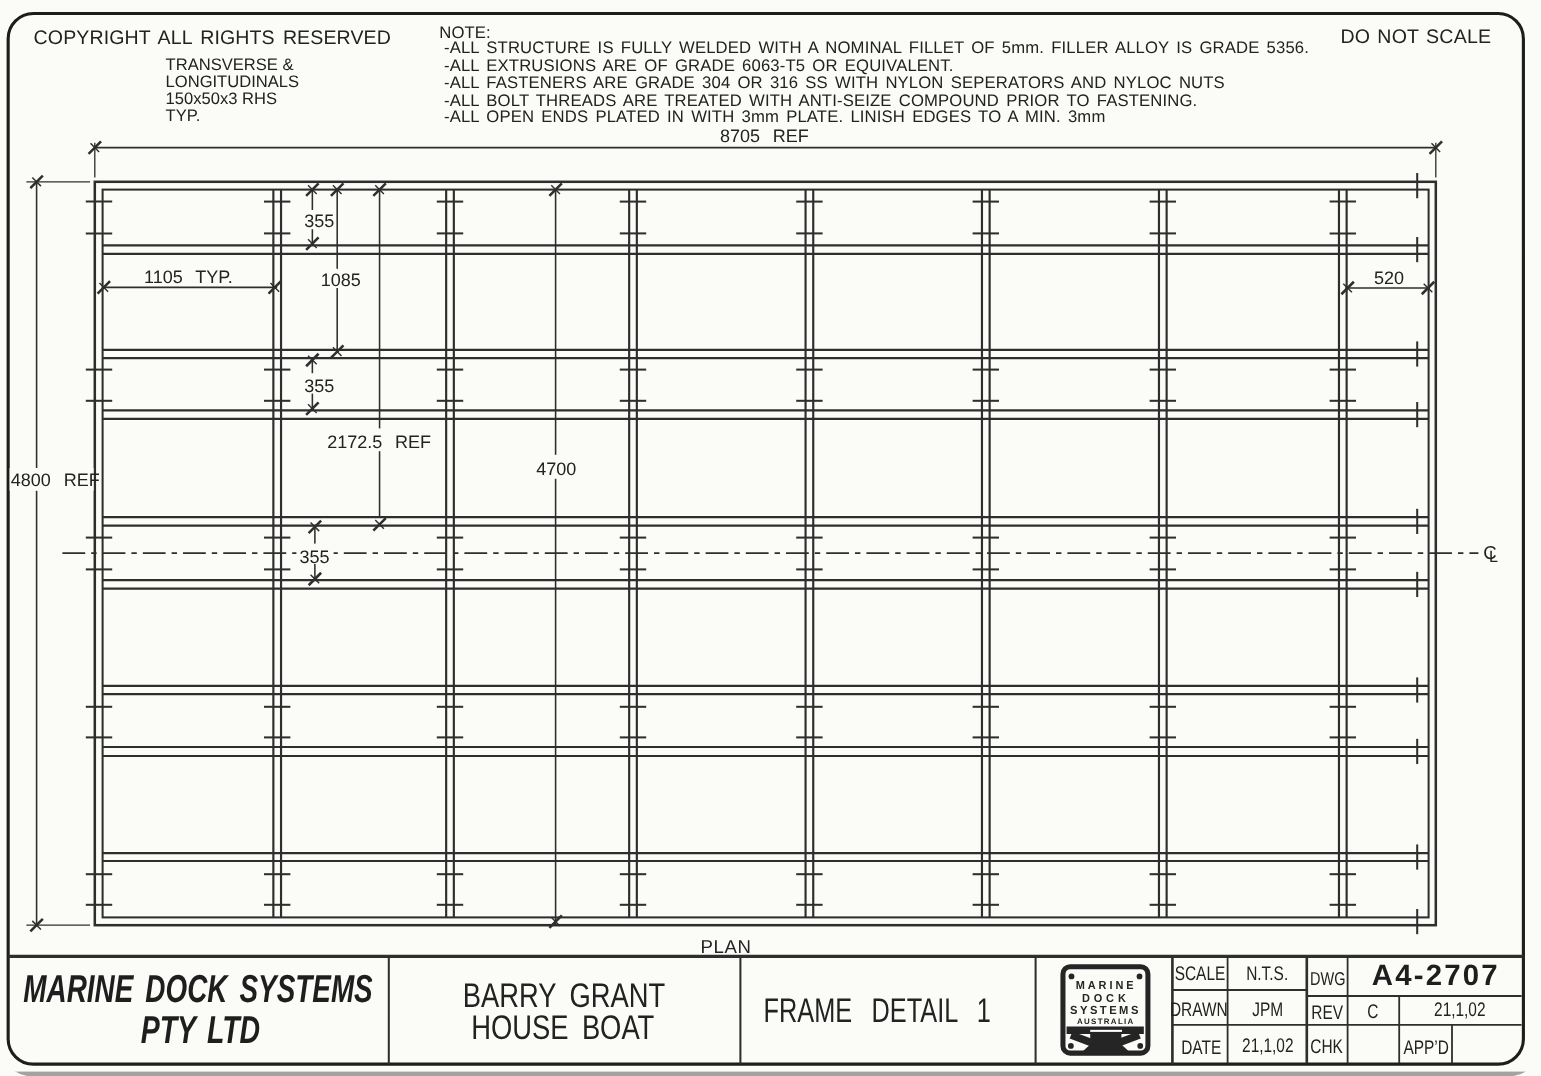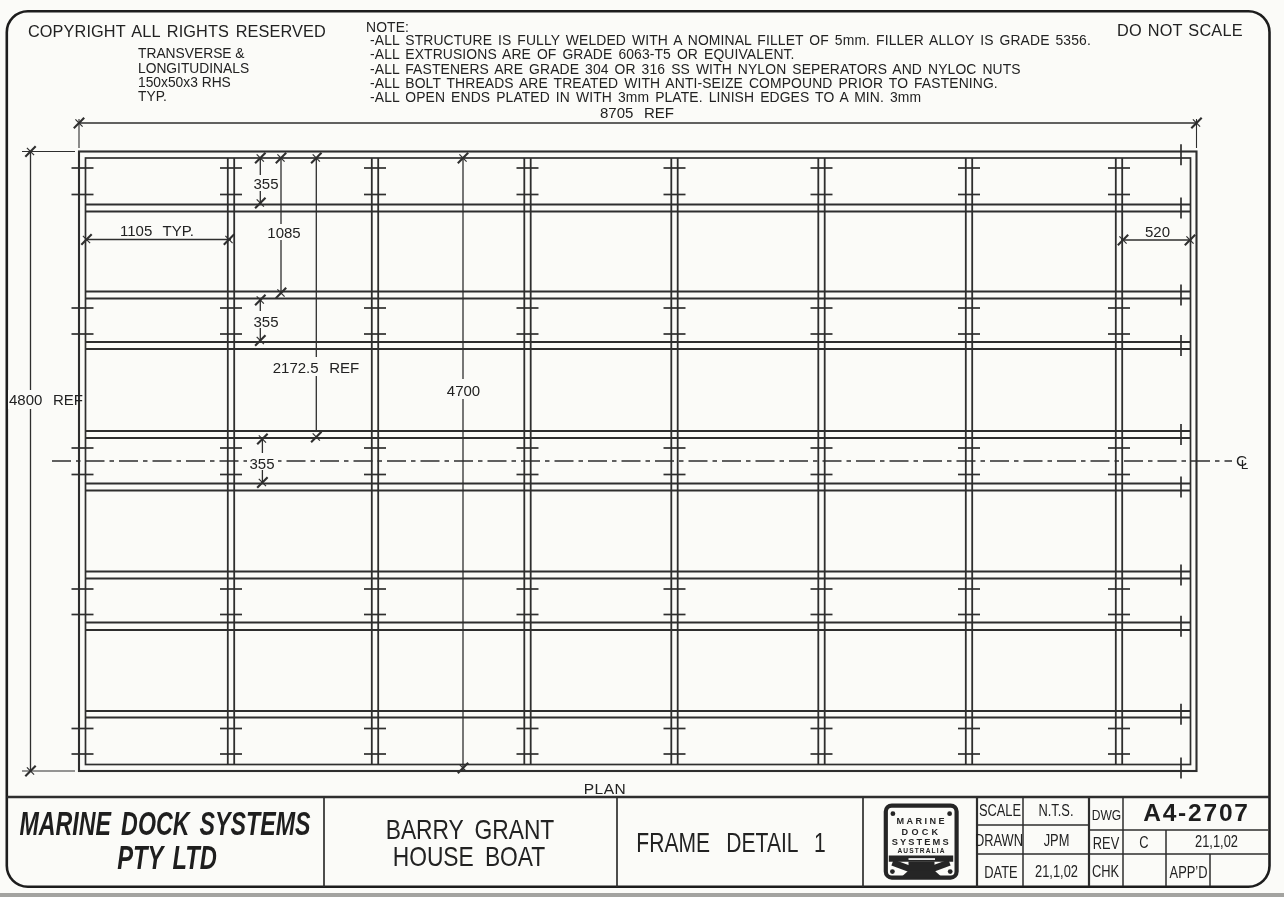--- a/index.html
+++ b/index.html
@@ -1,15 +1,15 @@
 <!DOCTYPE html>
 <html><head><meta charset="utf-8"><title>Frame Detail 1</title>
 <style>
 html,body{margin:0;padding:0;background:#fbfbf8;}
-#page{position:relative;width:1284px;height:897px;background:#fbfbf8;overflow:hidden;}
+#page{position:relative;width:1284px;height:897px;background:#fbfbf8;overflow:hidden;border-radius:27px;}
 svg text{font-family:"Liberation Sans",sans-serif;}
 </style></head><body>
 <div id="page">
 <svg width="1284" height="897" viewBox="0 0 1284 897">
 
 <rect x="6.8" y="11.2" width="1262.7" height="875.6" rx="21" fill="none" stroke="#1d1d1d" stroke-width="2.6"></rect>
 
 <rect x="0" y="893" width="1284" height="4" fill="#a3a3a0"></rect>
 
 <text x="28" y="36.5" font-size="16.3" text-anchor="start" fill="#222222" word-spacing="2.2" letter-spacing="0.1">COPYRIGHT ALL RIGHTS RESERVED</text>

